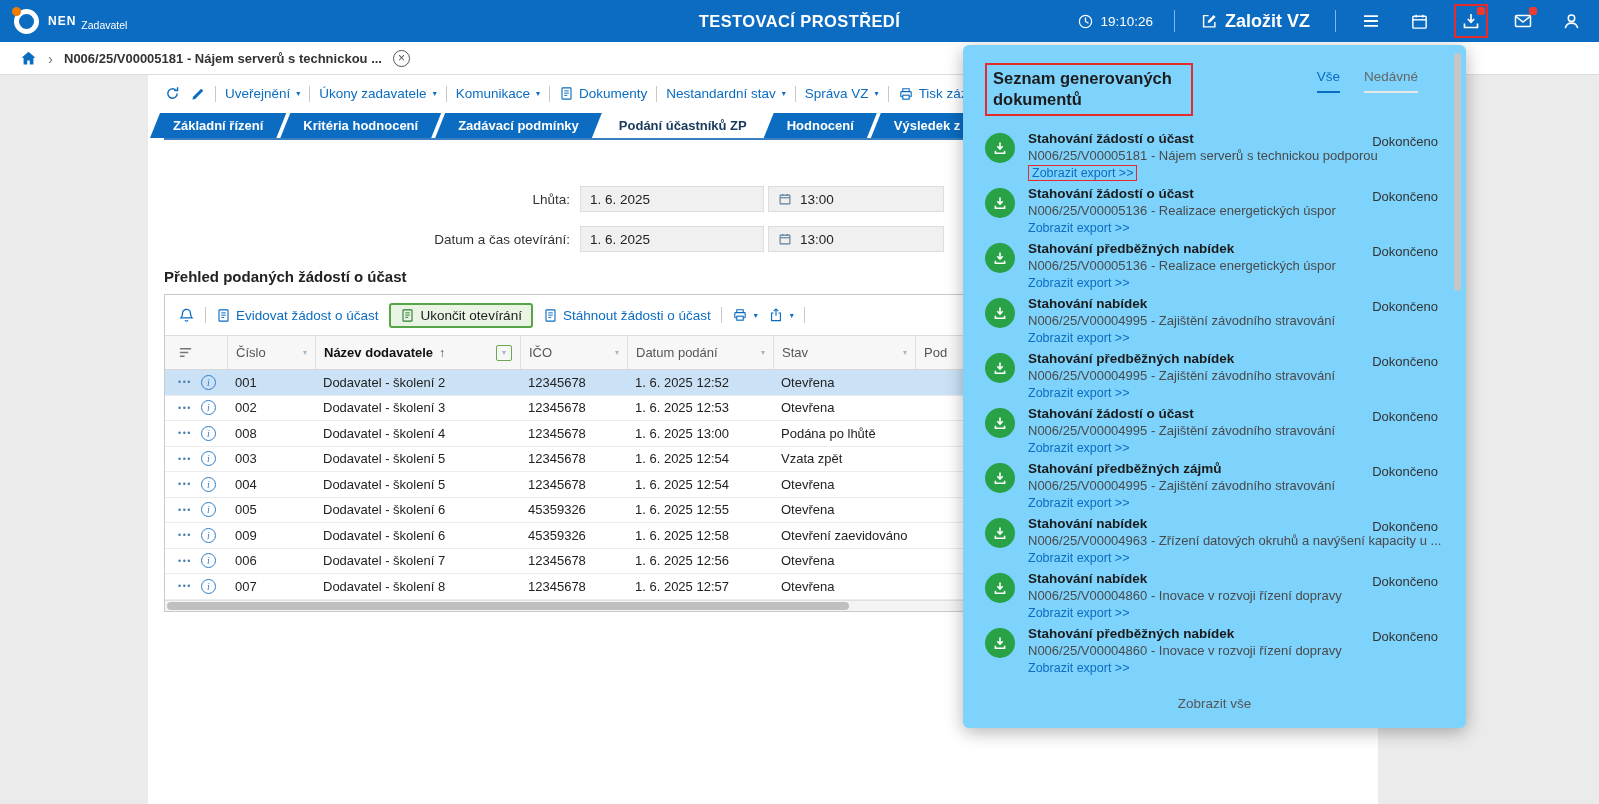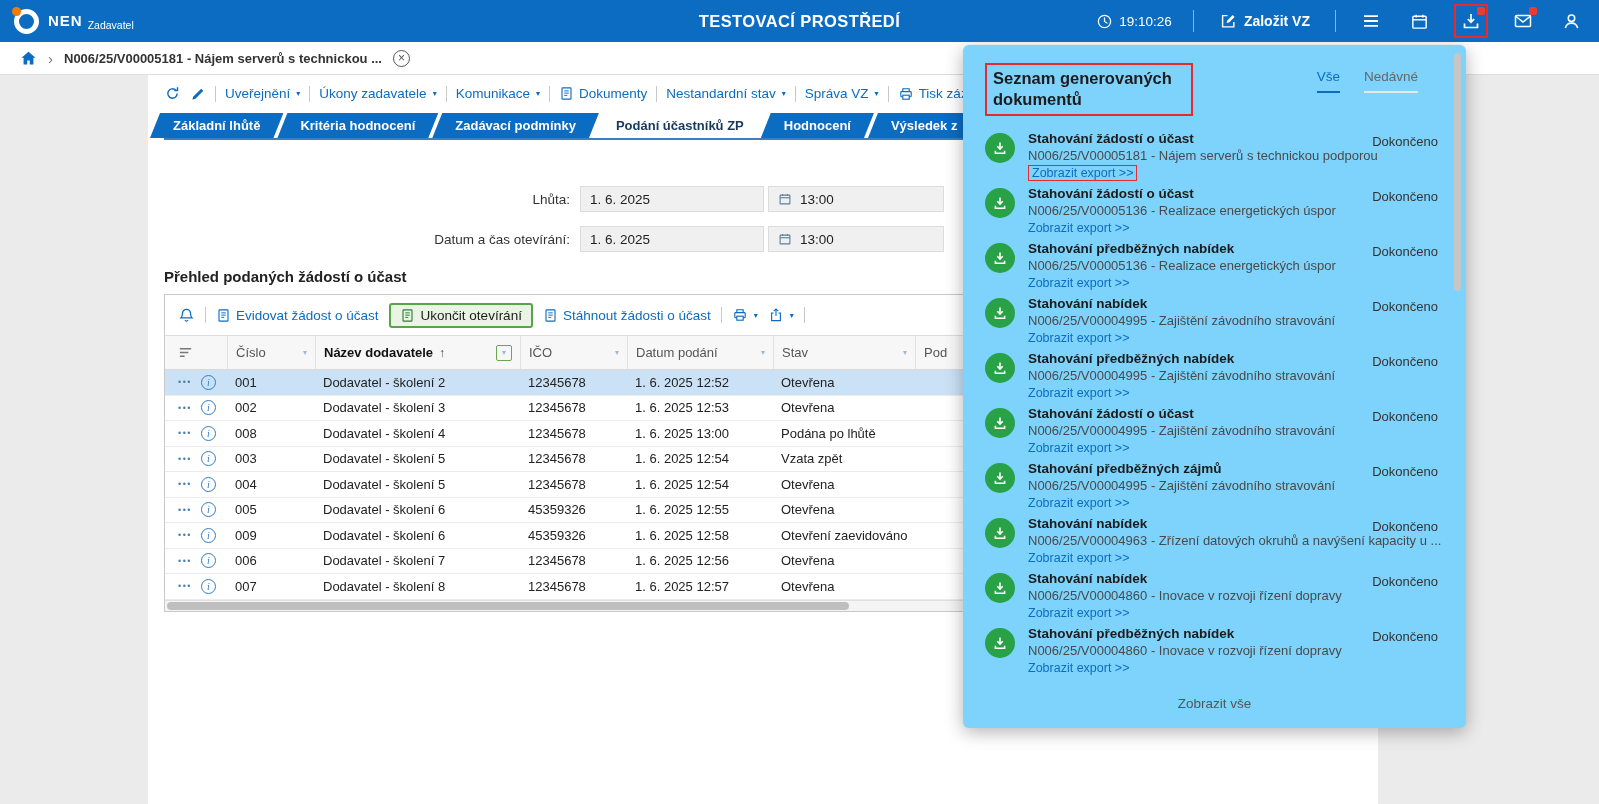--- a/index.html
+++ b/index.html
@@ -7,28 +7,28 @@
   html,body { width:1599px; height:804px; }
   body { font-family:"Liberation Sans", sans-serif; background:#ebebeb; overflow:hidden; }
   .screen { position:relative; width:1599px; height:804px; }
 
   
   .topbar { position:absolute; top:0; left:0; right:0; height:42px; background:#0b6cc1; display:flex; align-items:center; color:#fff; padding:0 14px; z-index:60; }
   .brand { display:flex; align-items:center; gap:9px; z-index:2; }
   .logo-ring { width:25px; height:25px; border-radius:50%; border:5px solid #fff; position:relative; display:inline-block; }
   .logo-ring::before { content:""; position:absolute; width:9px; height:9px; background:#f07d00; border-radius:50%; top:-7px; left:-7px; }
   .brand-text { display:flex; flex-direction:column; line-height:1.05; }
-  .brand-name { font-size:15px; font-weight:bold; letter-spacing:1px; }
+  .brand-name { font-size:12px; font-weight:bold; letter-spacing:1px; }
   .brand-sub { font-size:10.5px; margin-left:36px; margin-top:-1px; }
   .env-title { position:absolute; left:0; right:0; text-align:center; font-weight:bold; font-size:16.5px; letter-spacing:.4px; pointer-events:none; }
   .topbar-right { margin-left:auto; display:flex; align-items:center; gap:21px; z-index:2; }
   .clockwrap { display:flex; align-items:center; gap:6px; font-size:13.5px; }
   .vdiv { width:1px; height:22px; background:rgba(255,255,255,.5); }
   .tb-btn { background:none; border:none; color:#fff; cursor:pointer; font-family:inherit; display:flex; align-items:center; gap:7px; padding:4px; position:relative; }
-  .create-vz { font-weight:bold; font-size:14px; }
+  .create-vz { font-weight:bold; font-size:18px; }
   .dot { position:absolute; top:0; right:0; width:8px; height:8px; background:#ee3b30; border-radius:2px; }
   .dl-annot { border:2px solid #e52b2b; display:flex; padding:1px; }
 
   
   .crumbbar { position:absolute; top:42px; left:0; right:0; height:33px; background:#fff; display:flex; align-items:center; gap:11px; padding:0 20px; border-bottom:1px solid #ddd; z-index:5; }
   .crumb-sep { color:#777; font-size:15px; }
   .crumb-label { font-weight:bold; font-size:13px; color:#333; cursor:pointer; }
   .crumb-close { width:17px; height:17px; border:1.5px solid #555; border-radius:50%; display:flex; align-items:center; justify-content:center; font-size:12px; color:#555; cursor:pointer; line-height:1; }
 
   
@@ -255,21 +255,21 @@
               <rect x="3.5" y="7" width="13" height="6.5" rx="1" fill="none" stroke="#0b6cc1" stroke-width="1.4"></rect>
               <rect x="6" y="11.5" width="8" height="5" fill="#fff" stroke="#0b6cc1" stroke-width="1.4"></rect>
             </svg>
           </span>
           <span>Tisk záznamu</span>
         </button>
       <span class="tdiv"></span>
     </div>
 
     <div class="tabs">
-      <div class="tab">Základní lhůtě</div>
+      <div class="tab">Základní řízení</div>
       <div class="tab">Kritéria hodnocení</div>
       <div class="tab">Zadávací podmínky</div>
       <div class="tab active">Podání účastníků ZP</div>
       <div class="tab">Hodnocení</div>
       <div class="tab">Výsledek z</div>
     </div>
 
     <div class="section-rule"></div>
 
     <div class="form-area">

